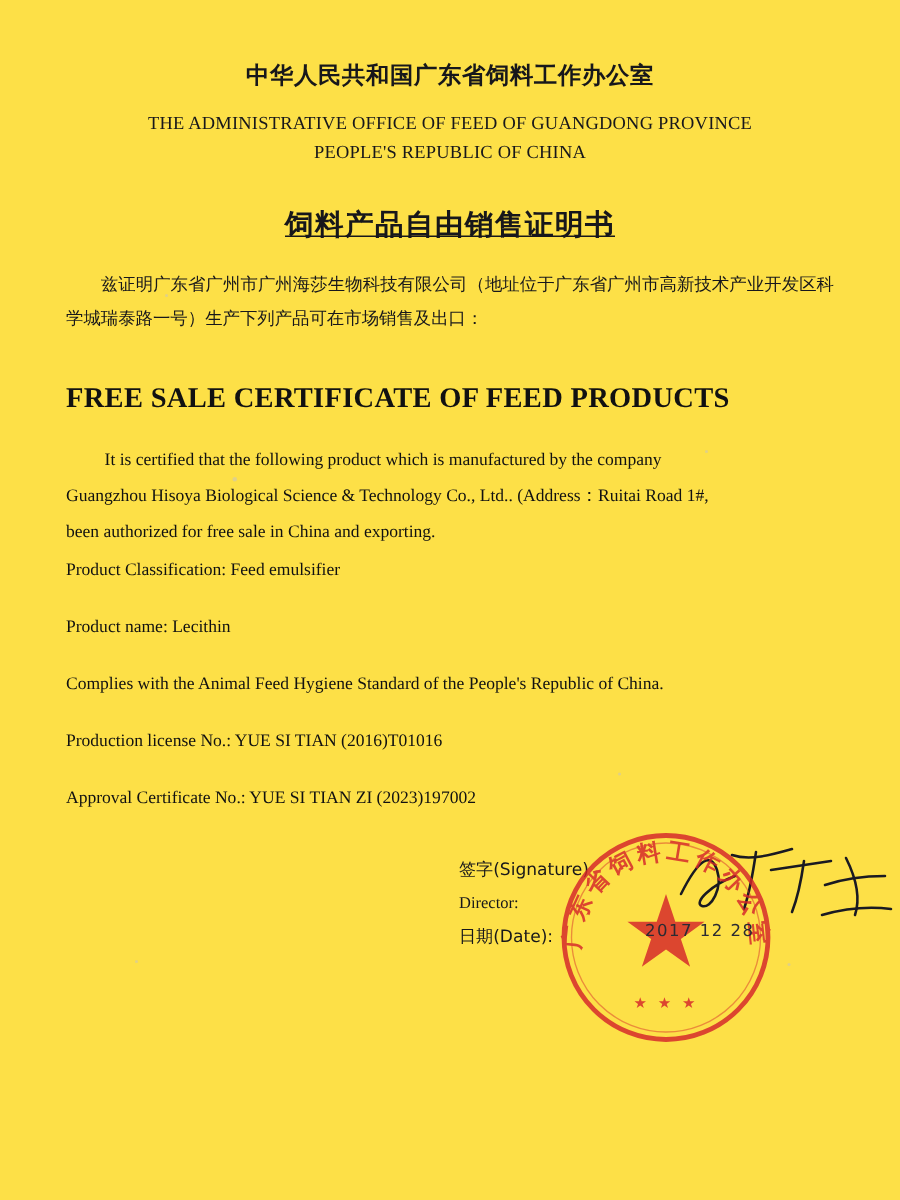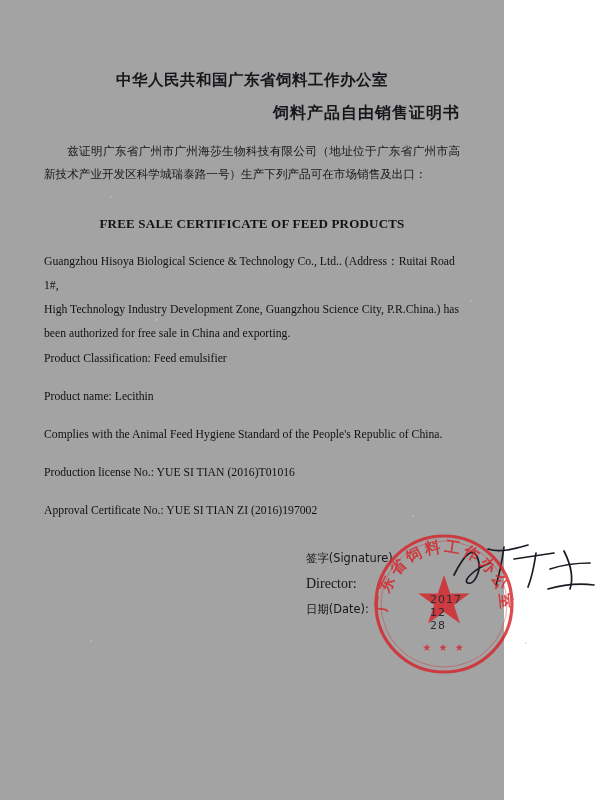--- a/index.html
+++ b/index.html
@@ -9,25 +9,25 @@
   body {
     width: 600px;
     height: 800px;
     background: #ffffff;
     font-family: "Liberation Serif", serif;
     color: #111111;
     overflow: hidden;
   }
   .page {
     position: relative;
-    width: 504px;
+    width: 600px;
     height: 800px;
-    background: #a3a3a3;
+    background: #fde047;
     box-sizing: border-box;
-    padding: 70px 44px 0 44px;
+    padding: 40px 44px 0 44px;
   }
 
   
   .cn-title {
     text-align: center;
     font-family: "DejaVu Sans", sans-serif;
     font-weight: bold;
     font-size: 15.5px;
     letter-spacing: 0.5px;
     color: #17171b;
@@ -38,27 +38,28 @@
     font-family: "Liberation Serif", serif;
     font-size: 12.3px;
     line-height: 1.55;
     color: #17171b;
     letter-spacing: 0.15px;
     margin: 0 0 26px 0;
   }
 
   
   .cn-sub {
-    text-align: right;
+    text-align: center;
     font-family: "DejaVu Sans", sans-serif;
     font-weight: bold;
-    font-size: 16px;
+    font-size: 19px;
     color: #17171b;
     margin: 0 0 16px 0;
     letter-spacing: 1px;
+    text-decoration: underline;
   }
   .cn-body {
     font-family: Liberation Mono, monospace;
     font-size: 11.6px;
     line-height: 2.0;
     color: #17171b;
     text-align: justify;
   }
   .cn-body p {
     margin: 0;
@@ -66,24 +67,24 @@
   .cn-indent {
     text-indent: 2em;
   }
   .cn-list p {
     margin: 0;
     line-height: 2.05;
   }
 
   
   .en-sub {
-    text-align: center;
+    text-align: left;
     font-family: "Liberation Serif", serif;
     font-weight: bold;
-    font-size: 13px;
+    font-size: 19px;
     color: #111;
     letter-spacing: 0.2px;
     margin: 30px 0 18px 0;
   }
   .en-body {
     font-family: "Liberation Serif", serif;
     font-size: 11.7px;
     line-height: 2.05;
     color: #111;
   }
@@ -111,21 +112,21 @@
     left: 262px;
     top: 6px;
     font-family: "DejaVu Sans", sans-serif;
     font-size: 11.4px;
     line-height: 2.0;
     color: #17171b;
     z-index: 3;
   }
   .sig-lines .en-small {
     font-family: "Liberation Serif", serif;
-    font-size: 14px;
+    font-size: 11px;
   }
 
   
   .scrawl {
     position: absolute;
     left: 400px;
     top: -8px;
     width: 160px;
     height: 90px;
     z-index: 4;
@@ -159,40 +160,44 @@
 <div class="page">
 
   <div class="speck" style="left:110px;top:196px;width:2px;height:2px;"></div>
   <div class="speck" style="left:470px;top:300px;width:2px;height:2px;"></div>
   <div class="speck" style="left:155px;top:318px;width:3px;height:3px;"></div>
   <div class="speck" style="left:412px;top:515px;width:2px;height:2px;"></div>
   <div class="speck" style="left:525px;top:642px;width:2px;height:2px;"></div>
   <div class="speck" style="left:90px;top:640px;width:2px;height:2px;"></div>
 
   <h1 class="cn-title">中华人民共和国广东省饲料工作办公室</h1>
+  <div class="en-title">
+    <div>THE ADMINISTRATIVE OFFICE OF FEED OF GUANGDONG PROVINCE</div>
+    <div>PEOPLE'S REPUBLIC OF CHINA</div>
+  </div>
 
   <div class="cn-sub">饲料产品自由销售证明书</div>
 
   <div class="cn-body">
     <p class="cn-indent">兹证明广东省广州市广州海莎生物科技有限公司（地址位于广东省广州市高新技术产业开发区科学城瑞泰路一号）生产下列产品可在市场销售及出口：</p>
   </div>
 
   <div class="en-sub">FREE SALE CERTIFICATE OF FEED PRODUCTS</div>
 
   <div class="en-body">
+    <p class="en-indent">It is certified that the following product which is manufactured by the company</p>
     <p>Guangzhou Hisoya Biological Science &amp; Technology Co., Ltd.. (Address：Ruitai Road 1#,</p>
-    <p>High Technology Industry Development Zone, Guangzhou Science City, P.R.China.) has</p>
     <p>been authorized for free sale in China and exporting.</p>
 
     <div class="en-list">
       <p>Product Classification: Feed emulsifier</p>
       <p>Product name: Lecithin</p>
       <p>Complies with the Animal Feed Hygiene Standard of the People's Republic of China.</p>
       <p>Production license No.: YUE SI TIAN (2016)T01016</p>
-      <p>Approval Certificate No.: YUE SI TIAN ZI (2016)197002</p>
+      <p>Approval Certificate No.: YUE SI TIAN ZI (2023)197002</p>
     </div>
   </div>
 
   <div class="sig-block">
 
     <div class="sig-lines">
       <div>签字(Signature)</div>
       <div class="en-small">Director:</div>
       <div>日期(Date):</div>
     </div>

